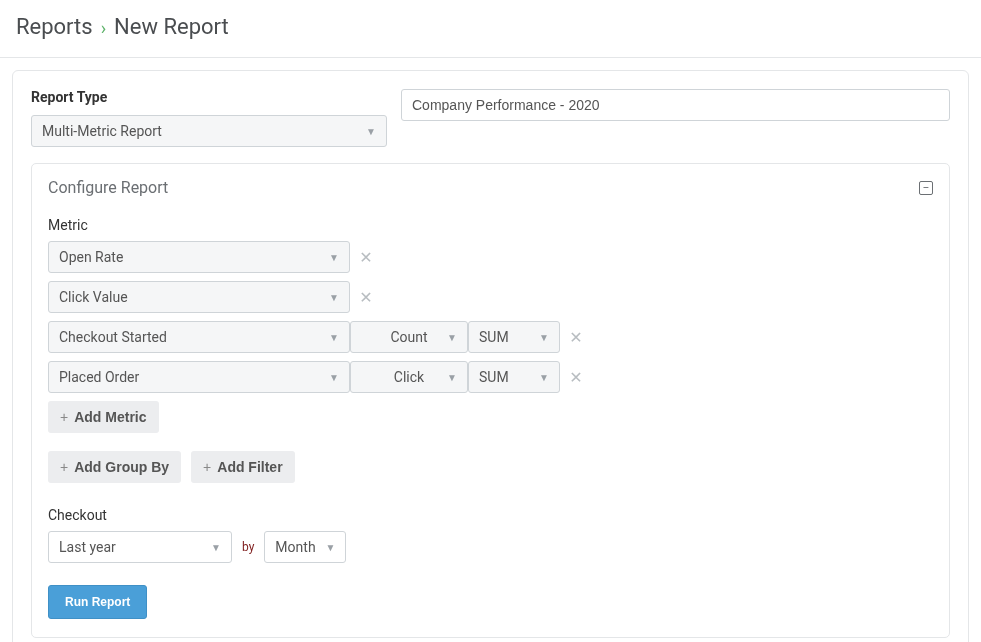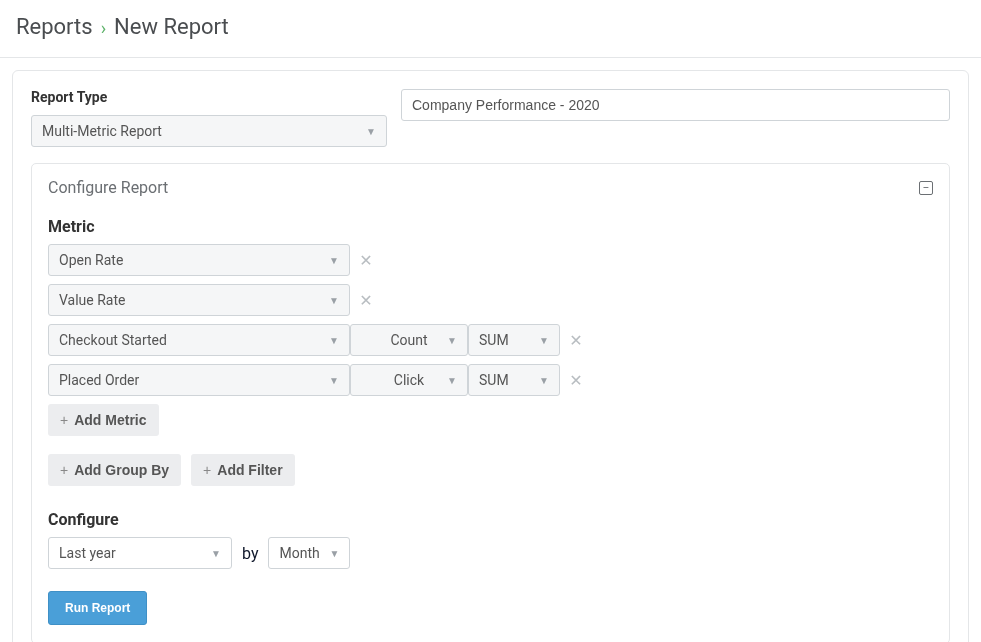--- a/index.html
+++ b/index.html
@@ -112,22 +112,22 @@
     font-size: 12px;
     line-height: 1;
     color: #6b6f73;
     cursor: pointer;
     background: #fff;
   }
   .section-body {
     padding: 8px 16px 18px 16px;
   }
   .sub-label {
-    font-size: 16px;
-    font-weight: 700;
+    font-size: 14px;
+    font-weight: 400;
     color: #333;
     margin-bottom: 8px;
     margin-top: 4px;
   }
   .metric-row {
     display: flex;
     align-items: center;
     margin-bottom: 8px;
   }
   .w-metric { width: 302px; }
@@ -163,21 +163,21 @@
   }
   .pill-btn .plus { font-weight: 400; color: #888; }
   .pill-row { display: flex; gap: 10px; margin-top: 8px; }
   .mt { margin-top: 24px; }
   .timeframe-row {
     display: flex;
     align-items: center;
     gap: 10px;
     margin-top: 8px;
   }
-  .by-label { font-size: 16px; color: #0f172a; }
+  .by-label { font-size: 12px; color: #7f1d1d; }
   .primary-btn {
     background: #4a9fd8;
     border: 1px solid #3f90c6;
     color: #fff;
     font-size: 12px;
     font-weight: 600;
     padding: 9px 16px;
     border-radius: 3px;
     cursor: pointer;
     margin-top: 22px;
@@ -230,21 +230,21 @@
             <span class="caret">▼</span>
           </div>
           <button class="x-btn">
             <span>✕</span>
           </button>
         </div>
 
         
         <div class="metric-row">
           <div class="select muted w-metric">
-            <span>Value Rate</span>
+            <span>Click Value</span>
             <span class="caret">▼</span>
           </div>
           <button class="x-btn">
             <span>✕</span>
           </button>
         </div>
 
         
         <div class="metric-row">
           <div class="select muted w-metric">
@@ -292,21 +292,21 @@
           <button class="pill-btn">
             <span class="plus">+</span>
             <span>Add Group By</span>
           </button>
           <button class="pill-btn">
             <span class="plus">+</span>
             <span>Add Filter</span>
           </button>
         </div>
 
-        <div class="sub-label mt">Configure</div>
+        <div class="sub-label mt">Checkout</div>
         <div class="timeframe-row">
           <div class="select w-range">
             <span>Last year</span>
             <span class="caret">▼</span>
           </div>
           <span class="by-label">by</span>
           <div class="select w-unit">
             <span>Month</span>
             <span class="caret">▼</span>
           </div>

